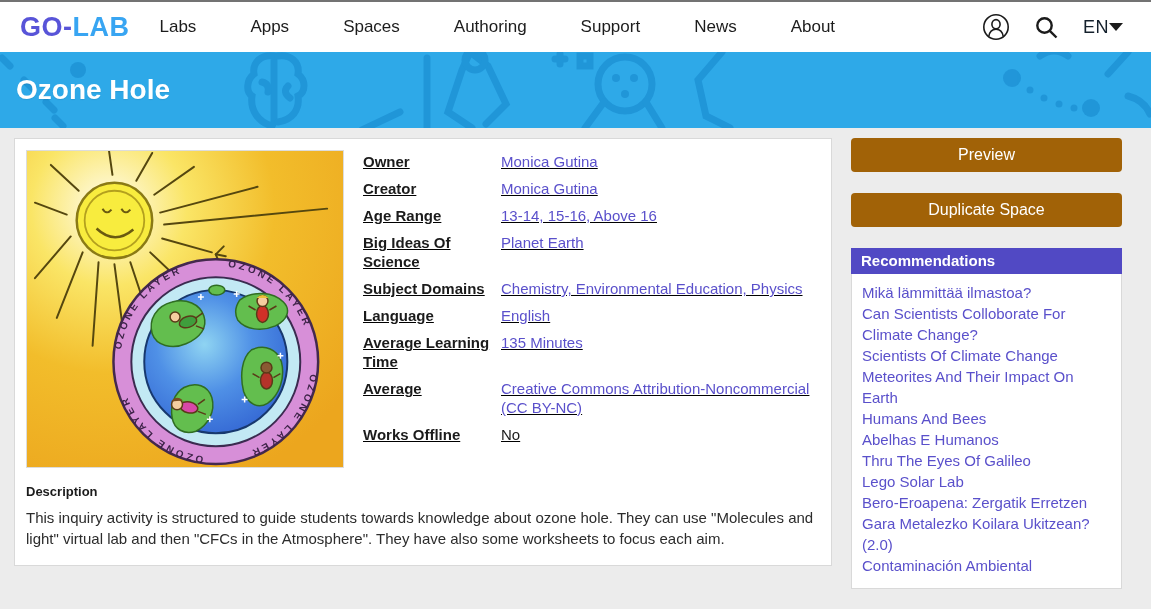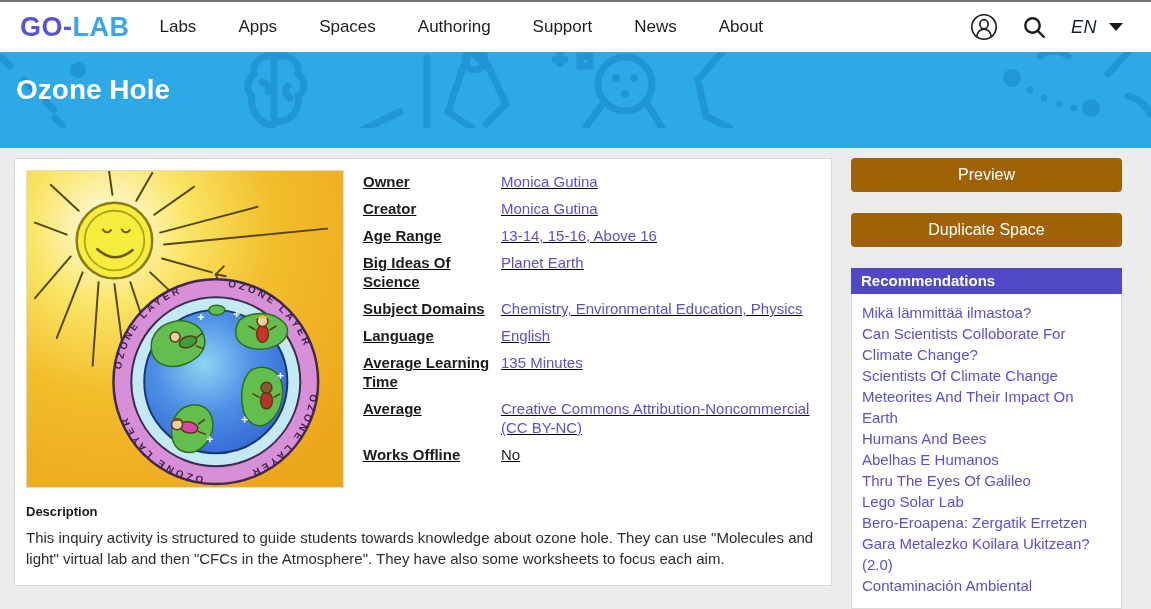--- a/index.html
+++ b/index.html
@@ -11,30 +11,30 @@
     overflow:hidden;
   }
   
   .navbar {
     height:52px; background:#ffffff; border-top:2px solid #737373;
     display:flex; align-items:center; padding:0 28px 0 20px;
   }
   .logo { font-size:27px; font-weight:bold; letter-spacing:.5px; cursor:pointer; white-space:nowrap; }
   .logo .p1 { color:#5854d8; }
   .logo .p2 { color:#38a5f2; }
-  .nav-links { display:flex; align-items:center; margin-left:30px; gap:42px; }
+  .nav-links { display:flex; align-items:center; margin-left:30px; gap:54px; }
   .nav-links a { text-decoration:none; color:#1c1c1c; font-size:17px; cursor:pointer; }
   .nav-right { margin-left:auto; display:flex; align-items:center; gap:24px; }
   .icon-btn { cursor:pointer; display:flex; align-items:center; }
-  .lang { display:flex; align-items:center; gap:12px; cursor:pointer;font-style:italic; }
+  .lang { display:flex; align-items:center; gap:0; cursor:pointer; }
   .lang-code { font-size:18px; color:#14202c; letter-spacing:.5px; }
   .caret { width:0; height:0; border-left:7px solid transparent; border-right:7px solid transparent; border-top:8px solid #1b1b1b; }
   
   .hero {
-    position:relative; height:96px; background:#2ea9e8; overflow:hidden;
+    position:relative; height:76px; background:#2ea9e8; overflow:hidden;
   }
   .hero svg.doodles { position:absolute; inset:0; }
   .hero h1 {
     position:relative; color:#ffffff; font-size:28px; font-weight:bold;
     padding:22px 0 0 16px; text-shadow:0 1px 1px rgba(0,0,0,.08);
   }
   
   .content { display:flex; align-items:flex-start; padding:10px 28px 0 14px; gap:19px; }
   .card {
     background:#fff; border:1px solid #d9d9d9; width:818px; padding:11px 8px 16px 11px;

